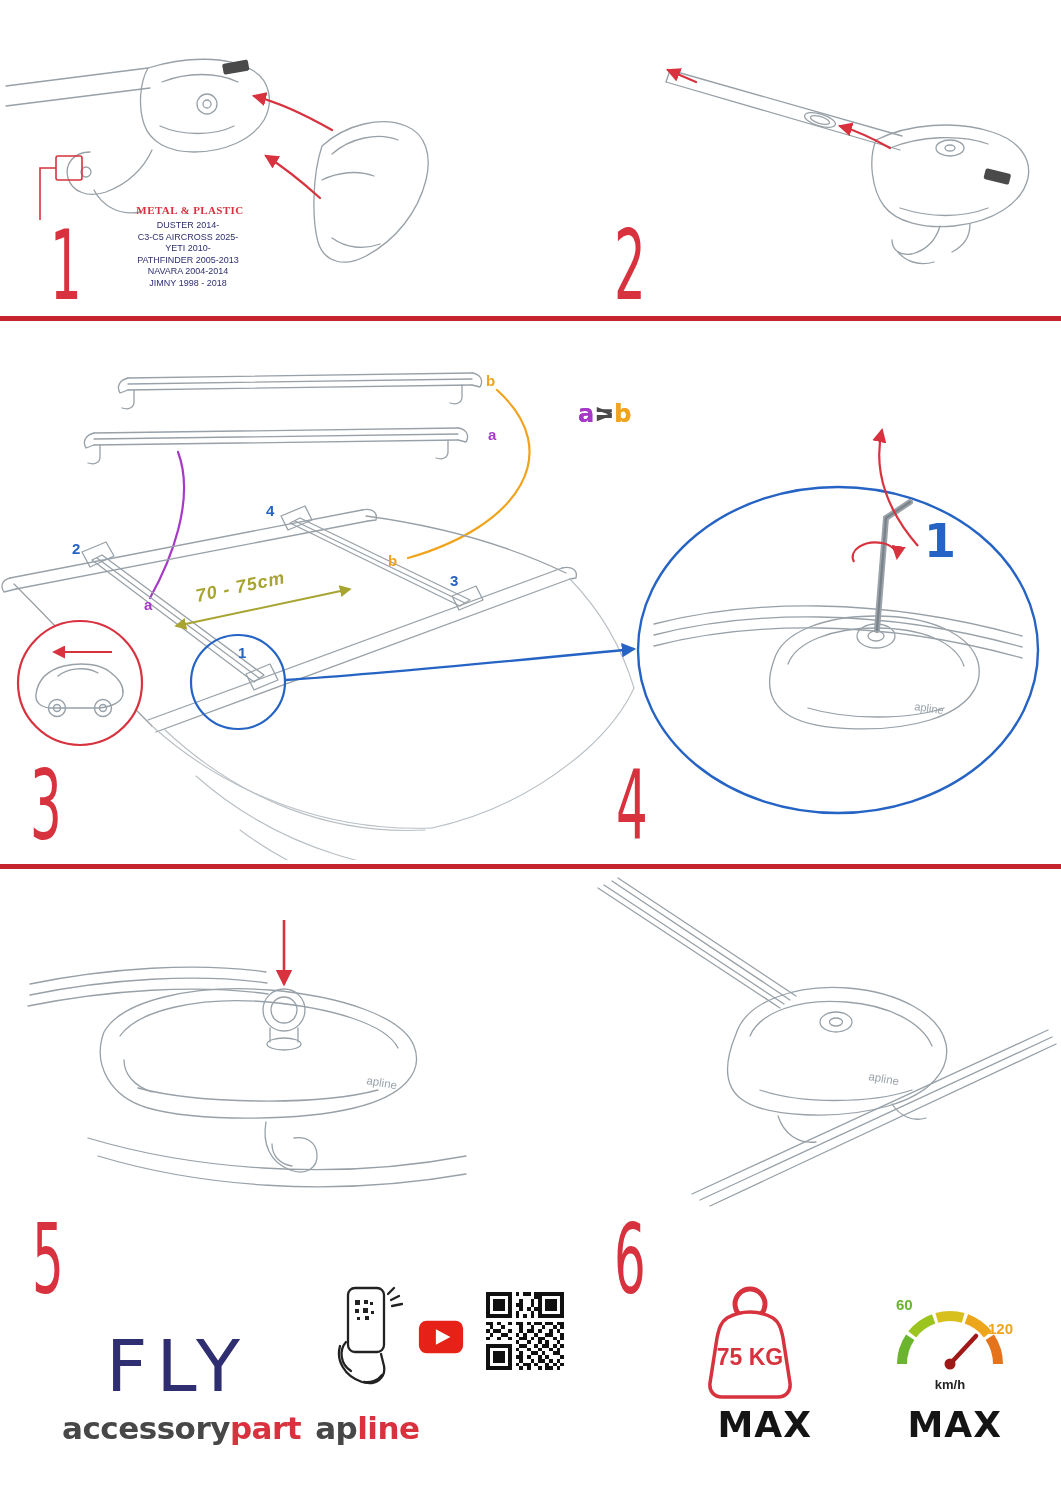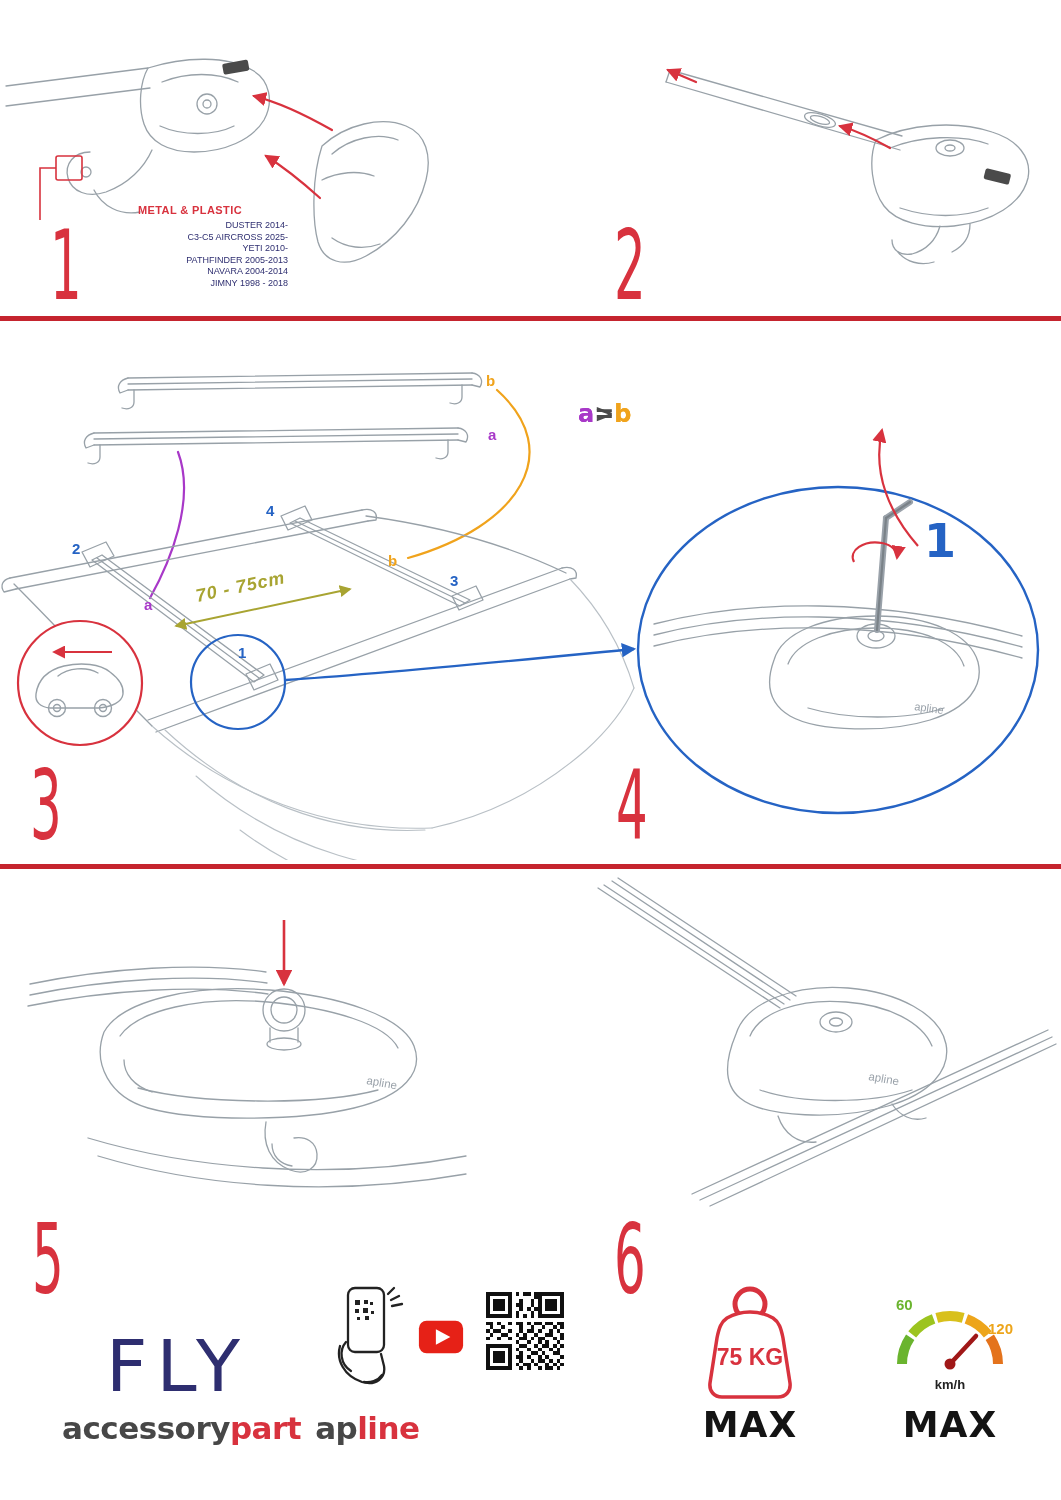--- a/index.html
+++ b/index.html
@@ -4,35 +4,35 @@
 <style>
   * { margin:0; padding:0; box-sizing:border-box; }
   html,body { background:#ffffff; }
   body { font-family:"Liberation Sans", sans-serif; }
   #page { position:relative; width:1061px; height:1500px; background:#ffffff; overflow:hidden; }
   .abs { position:absolute; }
   .txt { z-index:6; }
   .step-num { font-family:"DejaVu Sans", sans-serif; font-size:96px; font-weight:400; color:#d8323e;
               line-height:0.8; transform:scaleX(0.52); transform-origin:left top; z-index:7; }
   .divider { position:absolute; left:0; width:100%; height:5px; background:#c5242e; z-index:4; }
-  .material-label { font-size:11px; font-weight:bold; color:#d8323e; letter-spacing:0.4px; text-align:center; }
-  .models { font-size:9px; line-height:11.6px; color:#2e2e70; text-align:right; }
+  .material-label { font-size:11px; font-weight:bold; color:#d8323e; letter-spacing:0.4px; text-align:center;font-family:Liberation Serif, serif; }
+  .models { font-size:9px; line-height:11.6px; color:#2e2e70; text-align:center; }
   .poslabel { font-size:15px; font-weight:bold; }
   .lbl-blue { color:#2563c4; } .lbl-purple { color:#a838c8; } .lbl-orange { color:#f0a31c; }
   .rule { font-size:24px; font-weight:bold; font-family:"DejaVu Sans", sans-serif; }
   .rule .p { color:#a838c8; } .rule .o { color:#4a4a4a; } .rule .b { color:#f0a31c; }
   .measure { color:#a8a432; font-size:18px; font-weight:bold; font-style:italic; letter-spacing:1px;
              transform:rotate(-12deg); transform-origin:left center; }
   .seq { font-size:42px; font-weight:bold; color:#8c9bb1; letter-spacing:1px; font-family:"DejaVu Sans", sans-serif; }
   .callout { font-size:46px; font-weight:bold; color:#2563c4; font-family:"DejaVu Sans", sans-serif; }
   .fly { font-size:72px; color:#2e2e70; letter-spacing:9px; font-family:"DejaVu Sans", sans-serif; }
   .tagline { font-size:31px; font-weight:bold; color:#474747; letter-spacing:-0.5px; font-family:"DejaVu Sans", sans-serif; white-space:nowrap; }
   .tagline .red { color:#d8323e; }
   .tagline .gap { margin-left:14px; }
-  .max { font-size:36px; font-weight:bold; color:#141414; text-align:center; letter-spacing:1px; font-family:"DejaVu Sans", sans-serif; }
+  .max { font-size:36px; font-weight:bold; color:#141414; text-align:right; letter-spacing:1px; font-family:"DejaVu Sans", sans-serif; }
   .kg { font-size:23px; font-weight:bold; color:#d8323e; text-align:center; }
   .splow { color:#6ab42e; font-weight:bold; font-size:15px; }
   .sphigh { color:#eda51b; font-weight:bold; font-size:15px; }
   .spunit { color:#222; font-size:13px; font-weight:bold; text-align:center; }
 </style>
 </head>
 <body>
 
 <div id="page">
 

